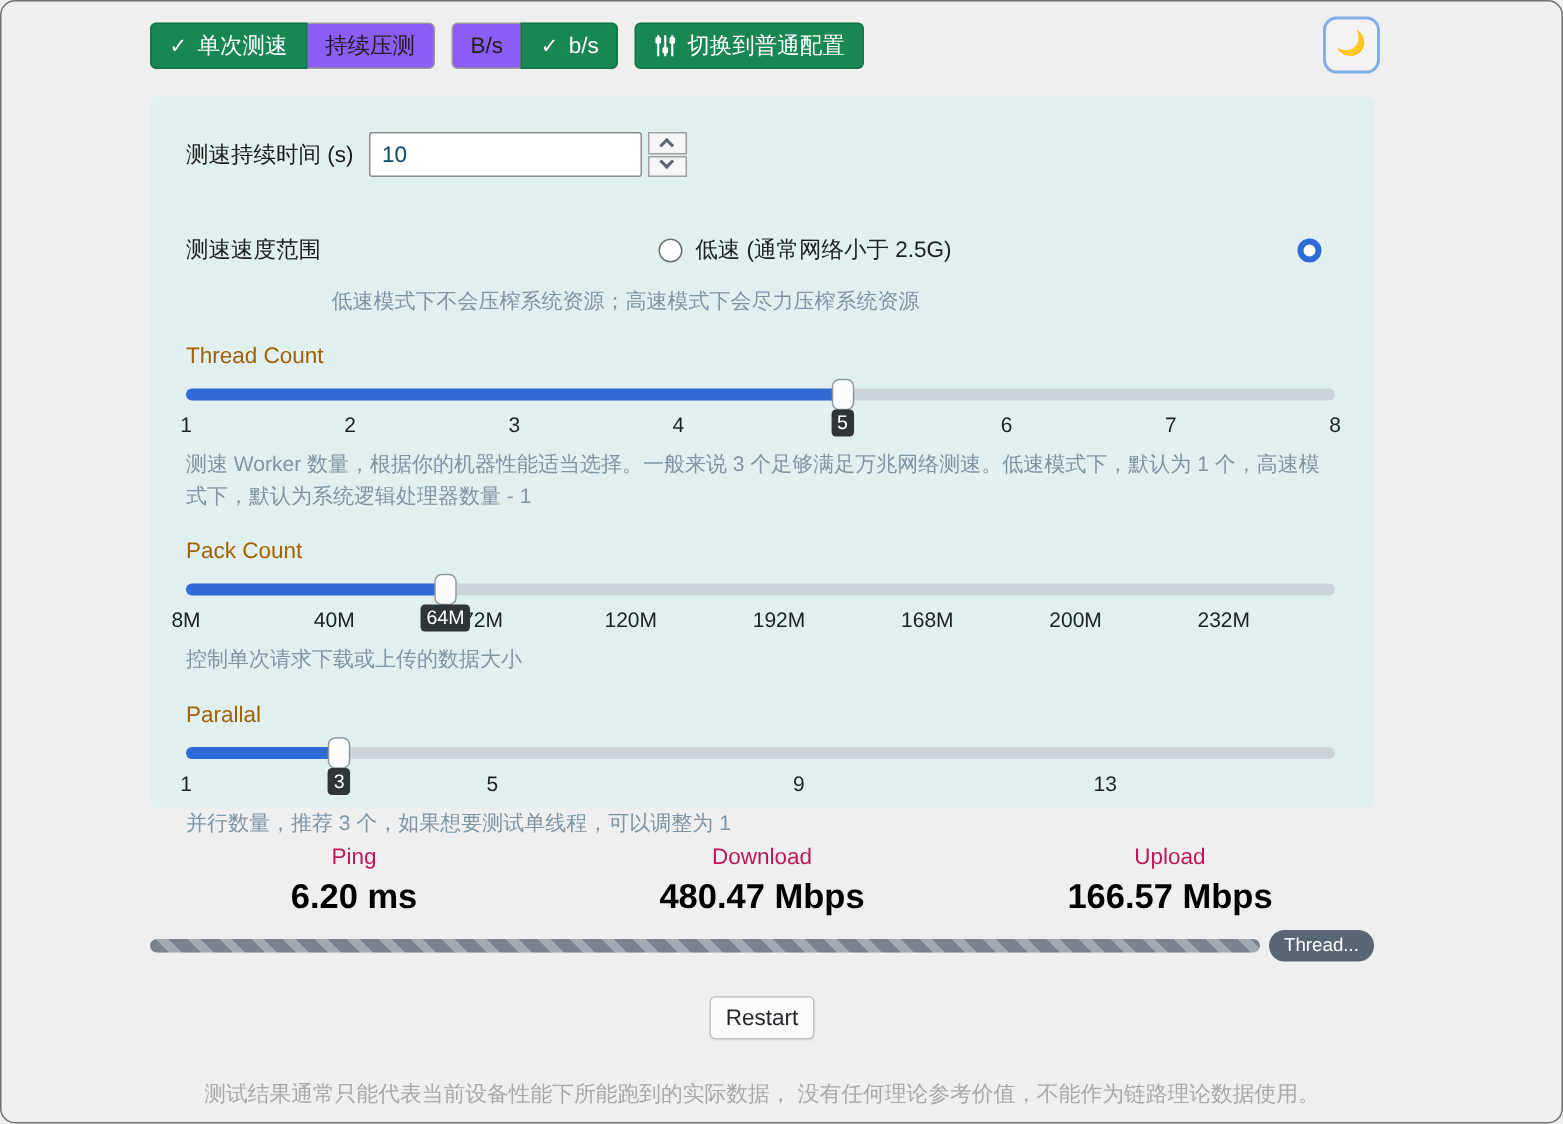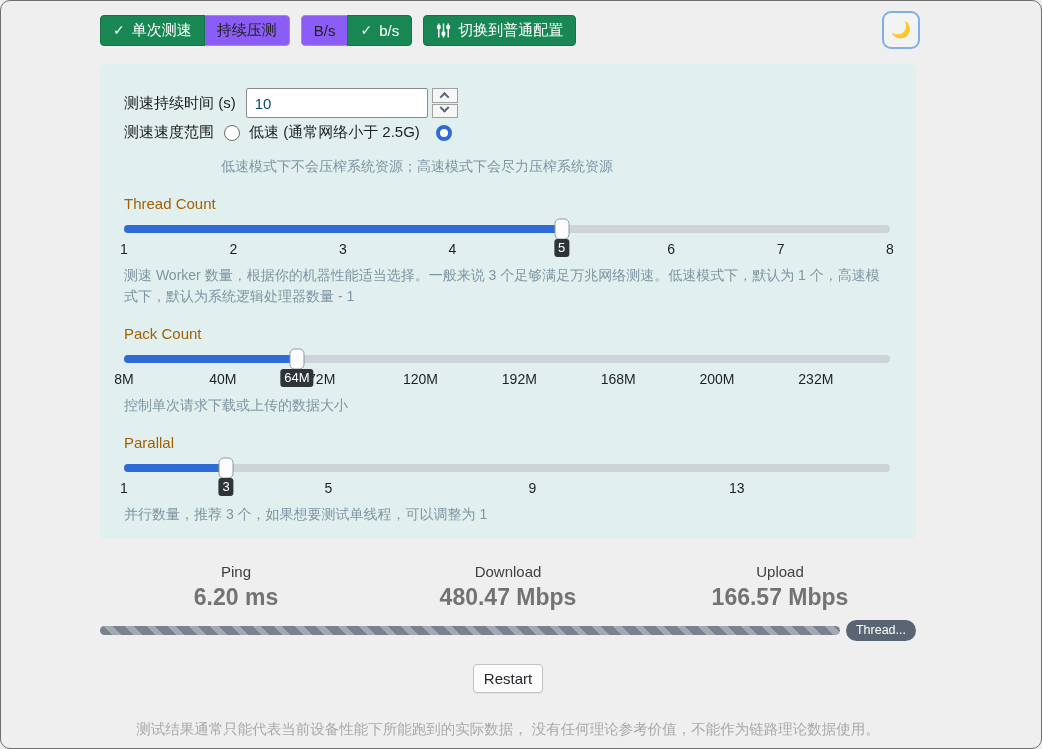--- a/index.html
+++ b/index.html
@@ -56,21 +56,21 @@
   }
   .stepper { margin-left:4px; display:flex; flex-direction:column; gap:1px; }
   .step-btn {
     width:26px; height:14.5px; border:1px solid #a0a0a0; background:#f6f6f6;
     display:flex; align-items:center; justify-content:center; padding:0; cursor:pointer;
   }
   .chev { width:7px; height:7px; border-left:2px solid #5a6472; border-top:2px solid #5a6472; }
   .chev.up   { transform:rotate(45deg) translate(1px,1px); }
   .chev.down { transform:rotate(225deg) translate(2px,2px); }
 
-  .radio-row { margin-top:5px; display:flex; align-items:center; font-size:15px; }
+  .radio-row { margin-top:39px; display:flex; align-items:center; font-size:15px;justify-content:space-between; }
   .radio-opt { display:flex; align-items:center; cursor:pointer; }
   .radio-opt:nth-of-type(1) { margin-left:8px; }
   .radio-opt + .radio-opt { margin-left:16px; }
   .rb {
     width:16px; height:16px; border-radius:50%;
     border:1px solid #6d6d6d; background:#fff; margin-right:9px; flex:none;
   }
   .radio-opt.active .rb { border:4.5px solid var(--color-blue); }
 
   .hint { font-size:14px; color:var(--color-hint); margin-top:13px; line-height:1.55; }
@@ -91,22 +91,22 @@
     position:absolute; top:0; transform:translateX(-50%);
     background:var(--color-badge); color:#fff; font-size:13px;
     padding:1px 4px 2px; border-radius:3px; z-index:2; white-space:nowrap;
   }
   .slider-section .hint { margin-top:7px; }
 
   
   .results { margin-top:24px; }
   .metrics { display:flex; }
   .metric { flex:1; text-align:center; }
-  .m-label { font-size:15px; color:#404040; }
-  .m-value { font-size:23px; font-weight:700; color:#737373; margin-top:4px; }
+  .m-label { font-size:15px; color:#be185d; }
+  .m-value { font-size:23px; font-weight:700; color:#000000; margin-top:4px; }
   .progress-row { display:flex; align-items:center; margin-top:9px; }
   .pbar {
     flex:1; height:9px; border-radius:5px;
     background:repeating-linear-gradient(45deg, var(--color-stripe-a) 0 9px, var(--color-stripe-b) 9px 15px);
   }
   .status-badge {
     margin-left:6px; background:var(--color-status); color:#fff;
     font-size:12.5px; padding:3px 10px 4px; border-radius:11px; white-space:nowrap;
   }
 

